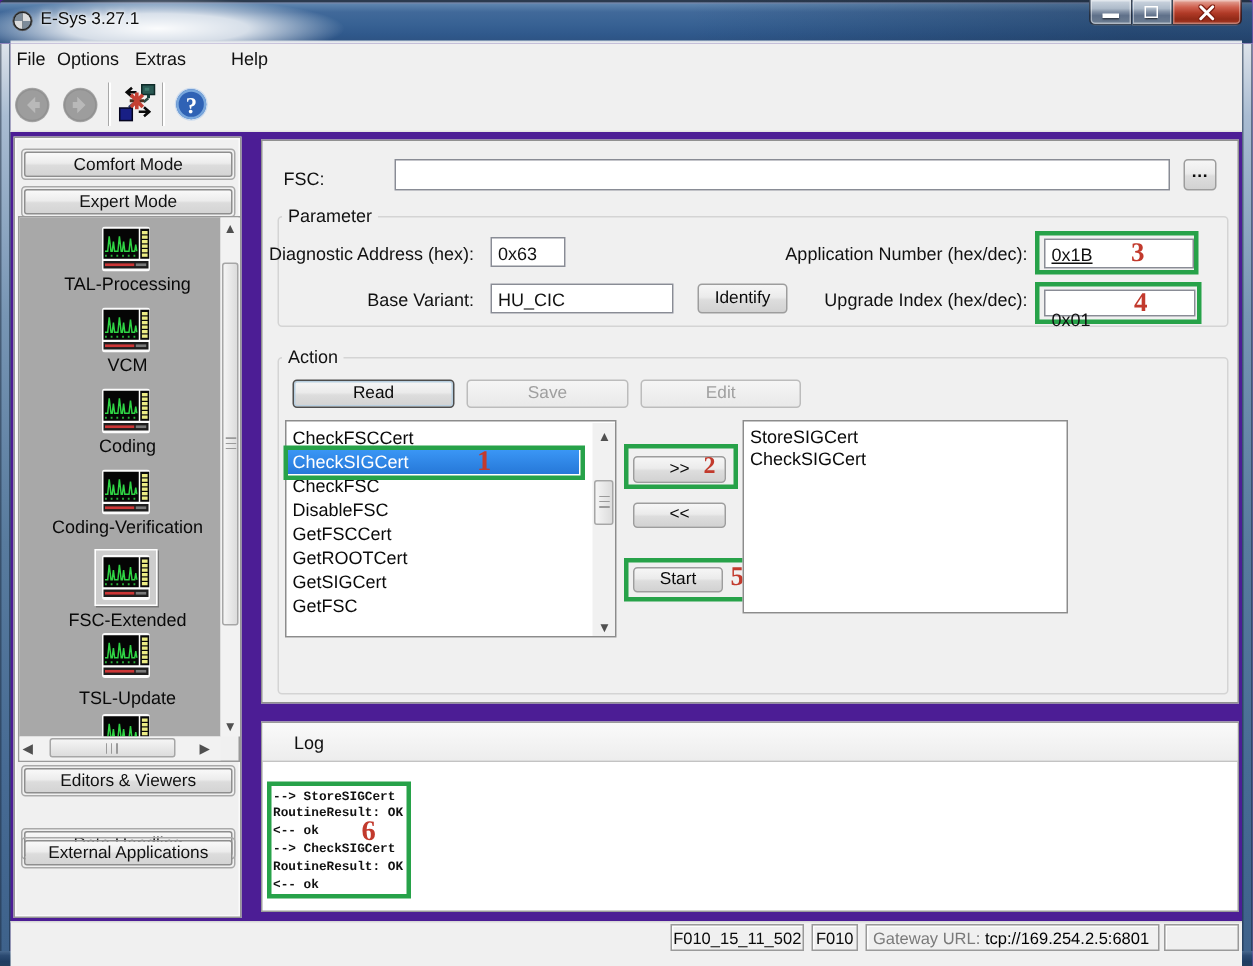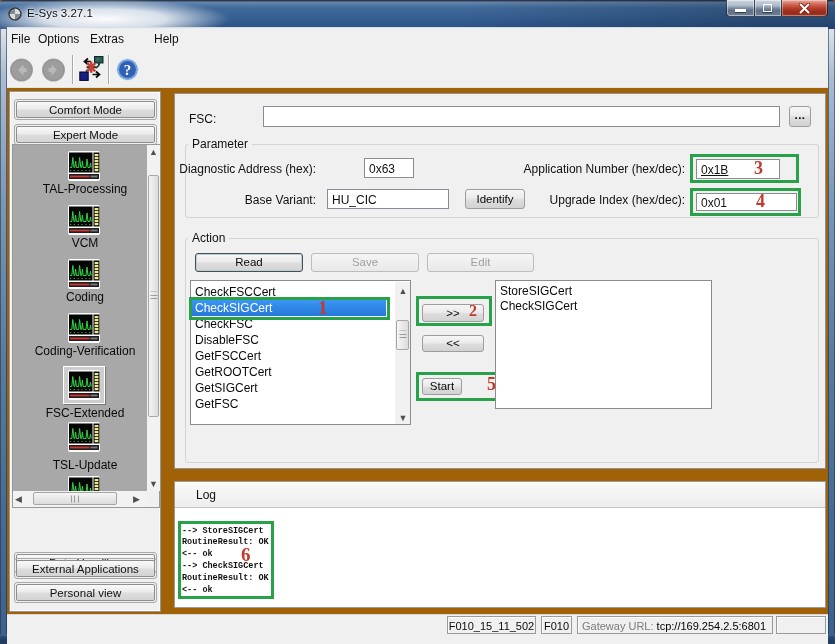--- a/index.html
+++ b/index.html
@@ -1,17 +1,17 @@
 <!DOCTYPE html>
 <html><head>
 <meta charset="utf-8">
 <style>
 html,body{margin:0;padding:0;}
 body{width:835px;height:644px;overflow:hidden;font-family:"Liberation Sans",sans-serif;}
-#win{position:absolute;left:0;top:0;width:835px;height:644px;background:#a16207;}
+#win{position:absolute;left:0;top:0;width:835px;height:644px;background:#4c1d95;}
 #win *{position:absolute;box-sizing:border-box;}
 
 #titlebar{left:0;top:0;width:835px;height:29px;border-radius:3px 3px 0 0;
  background:
   radial-gradient(ellipse 160px 26px at 105px 19px, rgba(255,255,255,.98) 0, rgba(255,255,255,.8) 38%, rgba(255,255,255,0) 78%),
   linear-gradient(90deg, rgba(0,0,0,0) 55%, rgba(10,25,45,.28) 90%),
   linear-gradient(180deg,#2b3a4e 0px,#2b3a4e 1px,#78a 2px,#5c83ad 3px,#41699a 8px,#386294 55%,#30598c 78%,#2c5181 100%);}
 #lborder{left:0;top:29px;width:7px;height:605px;
  background:linear-gradient(180deg,#dde3ea 0,#a9bcd2 8%,#7795b4 30%,#587b9e 55%,#476b94 80%,#3e628b 100%);
  box-shadow:inset -1px 0 0 rgba(20,40,65,.55), inset 1px 0 0 rgba(25,40,60,.5);}
@@ -213,50 +213,50 @@
         <div class="sarr" style="left:0;top:334px;width:13px;">▼</div>
       </div>
       <div id="hscroll">
         <div class="sarr" style="left:2px;top:3px;">◀</div>
         <div class="thumbh" style="left:20px;width:84px;">
             <i></i>
           </div>
         <div class="sarr" style="left:120px;top:3px;">▶</div>
       </div>
     </div>
+    <div class="sbtnbox" style="top:418px;">
+        <div class="sbtn">Editors &amp; Viewers</div>
+      </div>
     <div class="sbtnbox" style="top:460px;padding-left:44px;">
         <div class="sbtn">Data Handling</div>
       </div>
     <div class="sbtnbox" style="top:466px;">
         <div class="sbtn">External Applications</div>
-      </div>
-    <div class="sbtnbox" style="top:490px;">
-        <div class="sbtn">Personal view</div>
       </div>
   </div>
 
   <div id="mainp">
     <label class="r" style="left:14px;top:18px;">FSC:</label>
     <div class="fld" style="left:88px;top:12px;width:517px;height:21px;"></div>
     <div class="btn" style="left:614px;top:12px;width:22px;height:21px;line-height:17px;font-weight:bold;letter-spacing:0.5px;">...</div>
 
     <div class="grp" style="left:10px;top:50px;width:634px;height:74px;"></div>
     <div class="grplbl" style="left:13px;top:43px;">Parameter</div>
     <label class="r" style="right:509px;top:68px;">Diagnostic Address (hex):</label>
-    <div class="fld" style="left:152px;top:64px;width:50px;height:20px;margin-left:37px;">0x63</div>
+    <div class="fld" style="left:152px;top:64px;width:50px;height:20px;">0x63</div>
     <label class="r" style="right:140px;top:68px;">Application Number (hex/dec):</label>
     <div class="gbox" style="left:515px;top:60px;width:109px;height:29px;"></div>
-    <div class="fld" style="left:521px;top:65px;width:84px;height:20px;text-decoration:underline;">0x1B</div>
+    <div class="fld" style="left:521px;top:65px;width:100px;height:20px;text-decoration:underline;">0x1B</div>
     <div class="rednum" style="left:579px;top:64px;">3</div>
     <label class="r" style="right:509px;top:99px;">Base Variant:</label>
     <div class="fld" style="left:152px;top:95px;width:122px;height:20px;">HU_CIC</div>
     <div class="btn" style="left:290px;top:95px;width:60px;height:20px;line-height:18px;">Identify</div>
     <label class="r" style="right:140px;top:99px;">Upgrade Index (hex/dec):</label>
     <div class="gbox" style="left:515px;top:94px;width:111px;height:28px;"></div>
-    <div class="fld" style="left:521px;top:99px;width:101px;height:18px;padding-top:2px;">0x01</div>
+    <div class="fld" style="left:521px;top:99px;width:101px;height:18px;padding-top:12px;">0x01</div>
     <div class="rednum" style="left:581px;top:97px;">4</div>
 
     <div class="grp" style="left:10px;top:144px;width:634px;height:225px;"></div>
     <div class="grplbl" style="left:13px;top:137px;">Action</div>
     <div class="btn def" style="left:20px;top:159px;width:108px;height:19px;line-height:17px;">Read</div>
     <div class="btn dis" style="left:136px;top:159px;width:108px;height:19px;line-height:17px;">Save</div>
     <div class="btn dis" style="left:252px;top:159px;width:107px;height:19px;line-height:17px;">Edit</div>
 
     <div class="list" style="left:15px;top:186px;width:221px;height:145px;">
       <div class="li" style="top:35px;">CheckFSC</div>
@@ -276,21 +276,21 @@
     </div>
     <div style="left:17px;top:206px;width:194px;height:16px;background:linear-gradient(180deg,#3a96f5,#2678d8);color:#fff;font-size:12px;line-height:16px;padding-left:3px;">CheckSIGCert</div>
     <div class="gbox" style="left:14px;top:203px;width:201px;height:23px;"></div>
     <div class="rednum" style="left:143px;top:203px;font-size:19px;">1</div>
 
     <div class="gbox" style="left:241px;top:202px;width:76px;height:30px;"></div>
     <div class="btn" style="left:247px;top:210px;width:62px;height:18px;line-height:16px;">&gt;&gt;</div>
     <div class="rednum" style="left:294px;top:208px;font-size:16px;">2</div>
     <div class="btn" style="left:247px;top:241px;width:62px;height:17px;line-height:15px;">&lt;&lt;</div>
     <div class="gbox" style="left:241px;top:278px;width:91px;height:29px;"></div>
-    <div class="btn" style="left:247px;top:284px;width:40px;height:17px;line-height:15px;">Start</div>
+    <div class="btn" style="left:247px;top:284px;width:60px;height:17px;line-height:15px;">Start</div>
     <div class="rednum" style="left:312px;top:280px;">5</div>
 
     <div class="list" style="left:320px;top:186px;width:217px;height:129px;">
       <div class="li" style="top:2px;">StoreSIGCert</div>
       <div class="li" style="top:17px;">CheckSIGCert</div>
     </div>
   </div>
 
   <div id="logp">
     <div id="loghdr">

